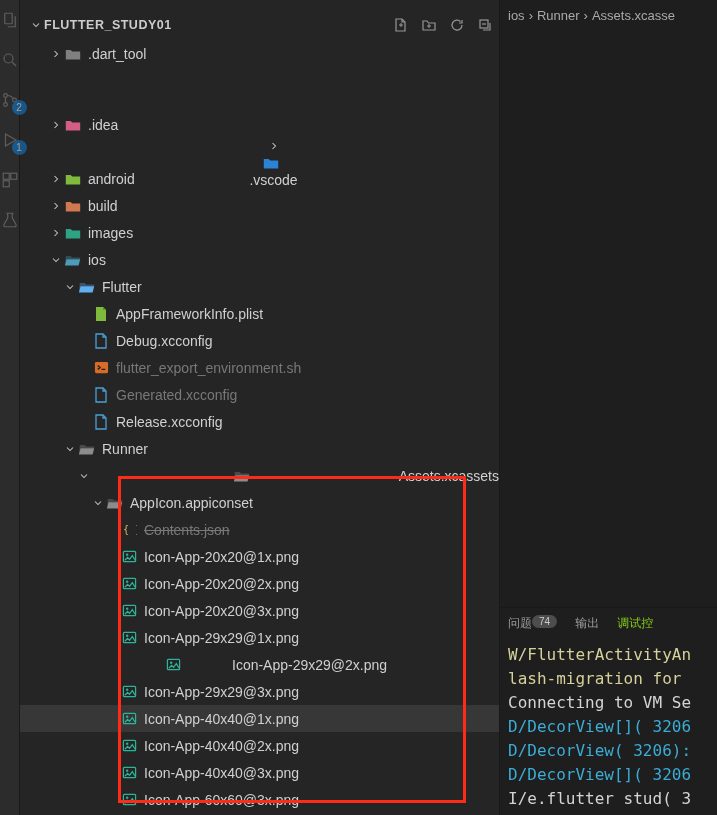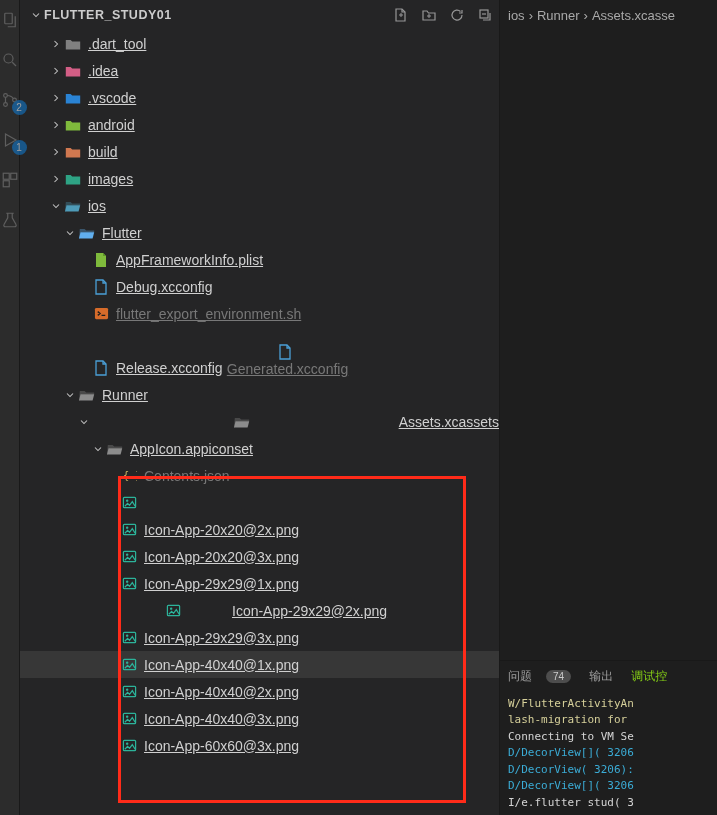--- a/index.html
+++ b/index.html
@@ -53,20 +53,21 @@
     background: #252526;
     display: flex;
     flex-direction: column;
     border-right: 1px solid #191919;
   }
   .explorer-header {
     display: flex;
     align-items: center;
     height: 30px;
     padding: 0 6px 0 8px;
+    margin-top: 10px;
   }
   .explorer-header .chev { width: 16px; text-align: center; }
   .explorer-header .title { font-weight: 700; font-size: 12.5px; color: #ccc; letter-spacing: .5px; flex: 1; }
   .explorer-actions { display: flex; gap: 12px; }
   .explorer-actions .ico { opacity: .7; }
   .tree { flex: 1; overflow: hidden; }
   .tree-row {
     display: flex;
     align-items: center;
     height: 27px;
@@ -85,21 +86,21 @@
   }
   .fico {
     width: 18px;
     height: 18px;
     display: inline-flex;
     align-items: center;
     justify-content: center;
     margin-right: 6px;
     flex-shrink: 0;
   }
-  .label { color: #d0d0d0; text-decoration: underline; }
+  .label { color: #d0d0d0; }
   .muted { color: #787878; }
   .red-box {
     position: absolute;
     border: 3px solid #ff2b19;
     pointer-events: none;
     left: 118px;
     top: 476px;
     width: 348px;
     height: 327px;
     z-index: 30;
@@ -128,26 +129,26 @@
     align-items: center;
     height: 32px;
     gap: 18px;
     padding: 0 8px;
     font-size: 12px;
     color: #9d9d9d;
     border-top: 1px solid #191919;
     overflow: hidden;
     white-space: nowrap;
   }
-  .panel-tabs .tab { display: flex; align-items: center; gap: 14px; }
+  .panel-tabs .tab { display: flex; align-items: flex-start; gap: 0; }
   .panel-tabs .active { color: #84cc16; }
   .count-pill { background: #4d4d4d; color: #ccc; border-radius: 10px; font-size: 10px; padding: 1px 7px; }
   .terminal {
     font-family: "Consolas", monospace;
-    font-size: 11px;
+    font-size: 16px;
     padding: 4px 8px;
     line-height: 1.5;
     white-space: pre;
     overflow: hidden;
   }
   .t-yellow { color: #d6d09a; }
   .t-lblue { color: #3bacd6; }
   .t-white { color: #d4d4d4; }
   svg { display: block; }
 </style>
@@ -239,34 +240,34 @@
             <path d="M6 4l4 4-4 4" stroke="#c6c6c6" stroke-width="1.4" fill="none"></path>
           </svg>
         </span>
         <span class="fico">
           <svg width="16" height="14" viewBox="0 0 20 16">
             <path d="M1 3h6l2 2h10v10H1z" fill="#808080"></path>
           </svg>
         </span>
         <span class="label" style="">.dart_tool</span>
       </div>
-      <div class="tree-row" style="padding-left: 28px;">
+      <div class="tree-row" style="padding-left: 28px; margin-top: 44px;">
         <span class="chev">
           <svg width="12" height="12" viewBox="0 0 16 16">
             <path d="M6 4l4 4-4 4" stroke="#c6c6c6" stroke-width="1.4" fill="none"></path>
           </svg>
         </span>
         <span class="fico">
           <svg width="16" height="14" viewBox="0 0 20 16">
             <path d="M1 3h6l2 2h10v10H1z" fill="#d35e85"></path>
           </svg>
         </span>
         <span class="label" style="">.idea</span>
       </div>
-      <div class="tree-row" style="padding-left: 28px;">
+      <div class="tree-row" style="padding-left: 28px; flex-direction: column;">
         <span class="chev">
           <svg width="12" height="12" viewBox="0 0 16 16">
             <path d="M6 4l4 4-4 4" stroke="#c6c6c6" stroke-width="1.4" fill="none"></path>
           </svg>
         </span>
         <span class="fico">
           <svg width="16" height="14" viewBox="0 0 20 16">
             <path d="M1 3h6l2 2h10v10H1z" fill="#2a83d4"></path>
           </svg>
         </span>
@@ -362,21 +363,21 @@
       <div class="tree-row" style="padding-left: 56px;">
         <span class="chev"></span>
         <span class="fico">
           <svg width="15" height="15" viewBox="0 0 16 16">
             <rect x="1" y="2" width="14" height="12" rx="1.5" fill="#d66b2a"></rect>
             <path d="M4 6l2.5 2L4 10M8 10h4" stroke="#1e1e1e" stroke-width="1.4" fill="none"></path>
           </svg>
         </span>
         <span class="label muted" style="">flutter_export_environment.sh</span>
       </div>
-      <div class="tree-row" style="padding-left: 56px; flex-direction: column;">
+      <div class="tree-row" style="padding-left: 56px;">
         <span class="chev"></span>
         <span class="fico">
           <svg width="14" height="16" viewBox="0 0 14 16">
             <path d="M2 1h7l3 3v11H2z" fill="none" stroke="#4a9fd6" stroke-width="1.3"></path>
             <path d="M9 1v3h3" fill="none" stroke="#4a9fd6" stroke-width="1.3"></path>
           </svg>
         </span>
         <span class="label muted" style="">Generated.xcconfig</span>
       </div>
       <div class="tree-row" style="padding-left: 56px;">
@@ -442,20 +443,21 @@
       </div>
       <div class="tree-row" style="padding-left: 84px;">
         <span class="chev"></span>
         <span class="fico">
           <svg width="15" height="15" viewBox="0 0 16 16">
             <rect x="1.5" y="2.5" width="13" height="11" rx="1" fill="none" stroke="#2cb39a" stroke-width="1.3"></rect>
             <circle cx="5.5" cy="6" r="1.3" fill="#2cb39a"></circle>
             <path d="M3 12l3-3 2 2 3-4 3 5" fill="none" stroke="#2cb39a" stroke-width="1.3"></path>
           </svg>
         </span>
+        <span class="label" style="">Icon-App-20x20@1x.png</span>
       </div>
       <div class="tree-row" style="padding-left: 84px;">
         <span class="chev"></span>
         <span class="fico">
           <svg width="15" height="15" viewBox="0 0 16 16">
             <rect x="1.5" y="2.5" width="13" height="11" rx="1" fill="none" stroke="#2cb39a" stroke-width="1.3"></rect>
             <circle cx="5.5" cy="6" r="1.3" fill="#2cb39a"></circle>
             <path d="M3 12l3-3 2 2 3-4 3 5" fill="none" stroke="#2cb39a" stroke-width="1.3"></path>
           </svg>
         </span>

